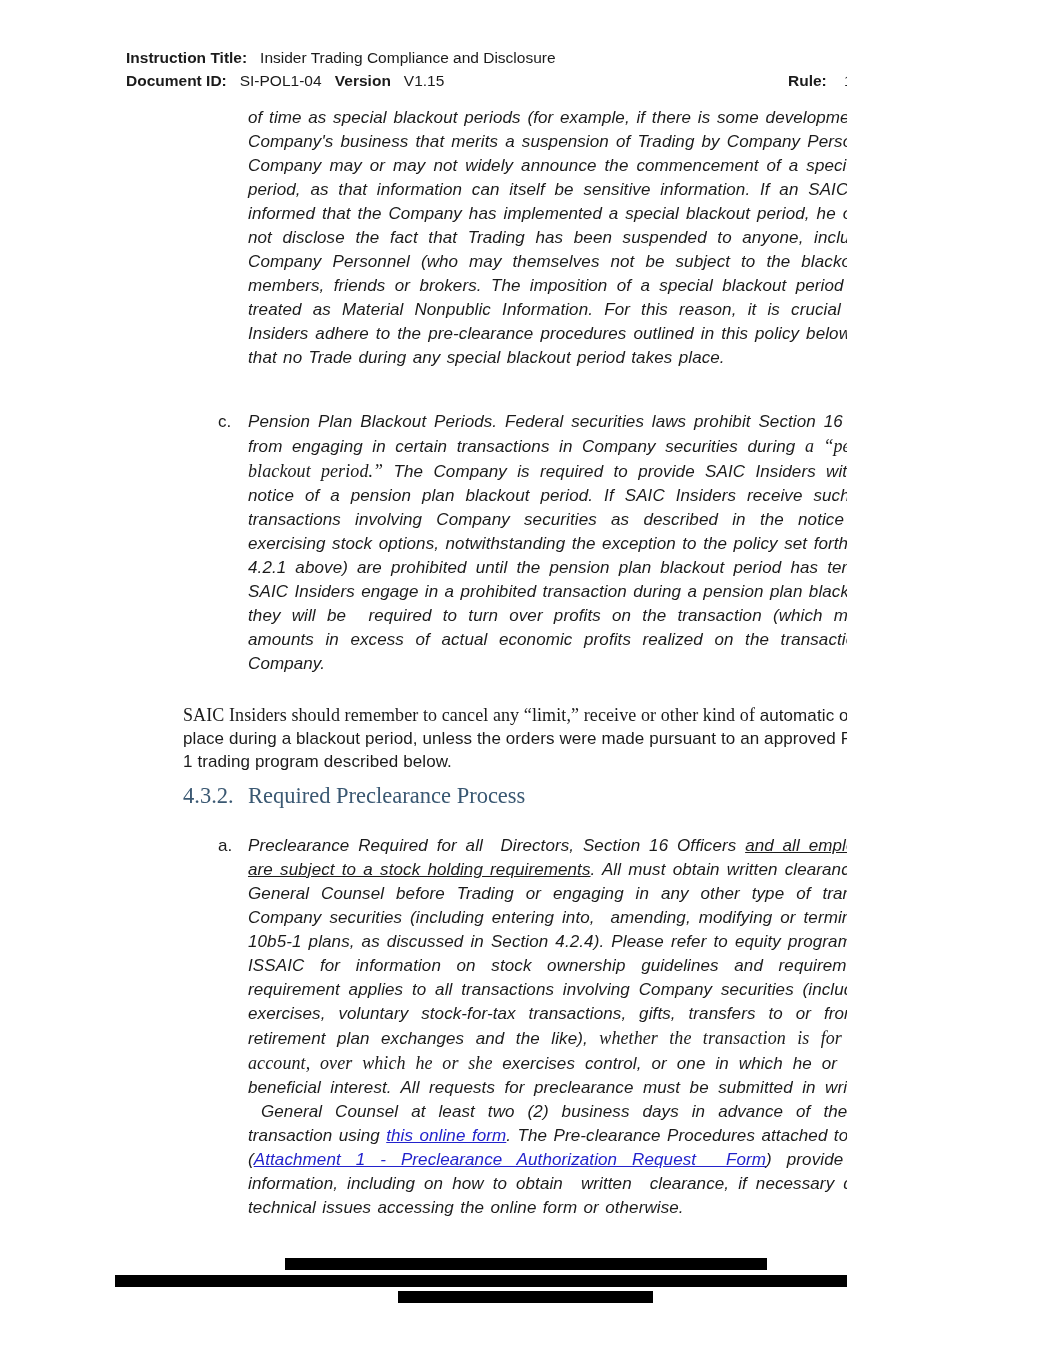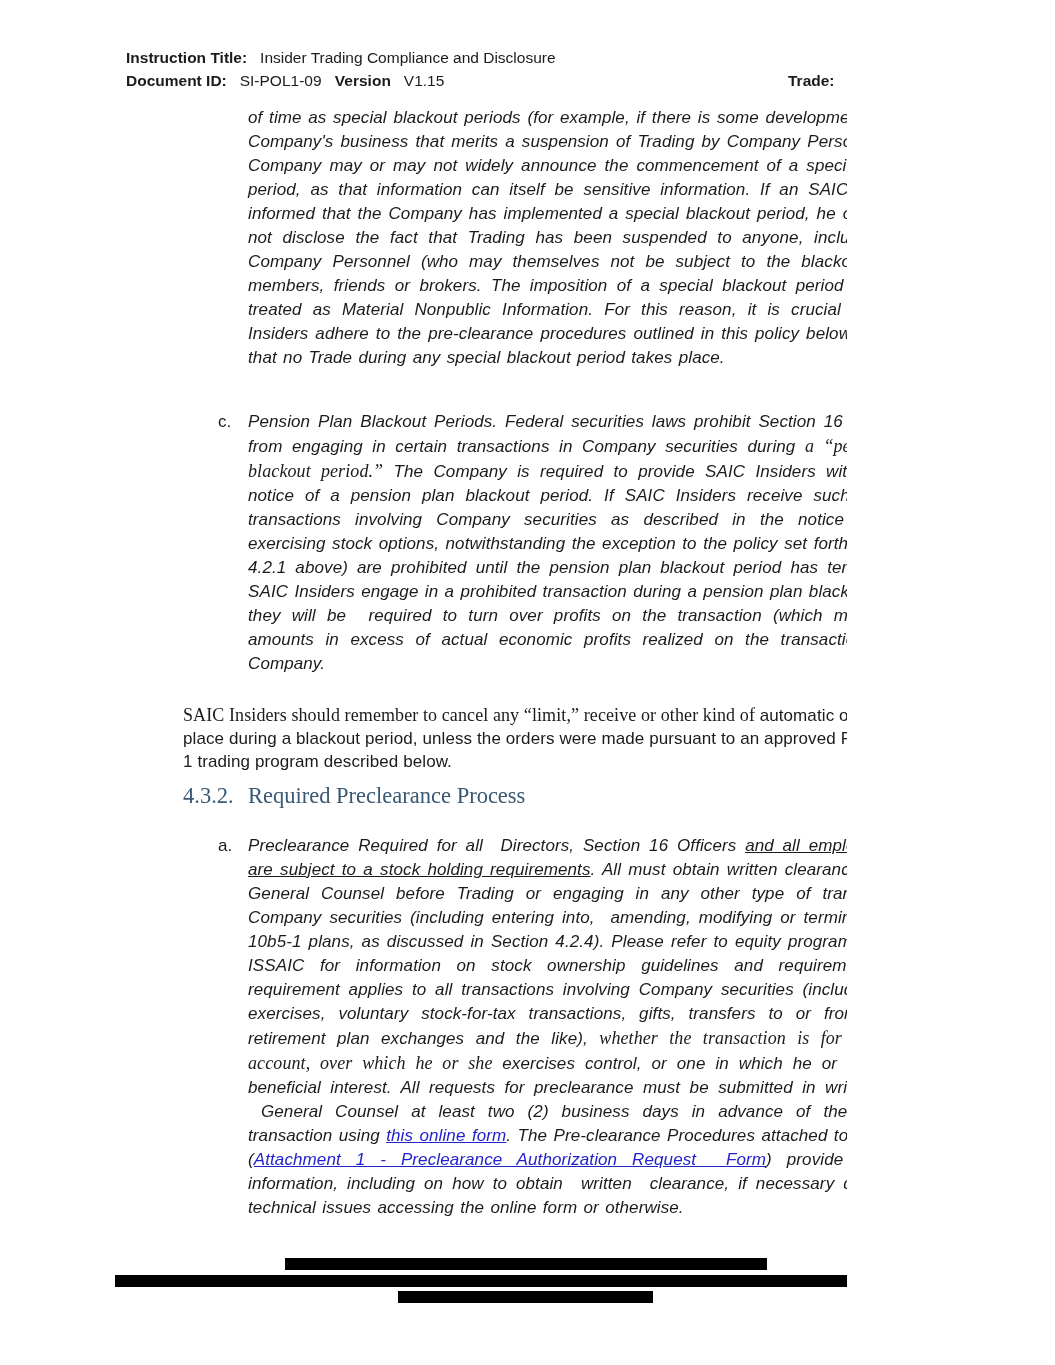--- a/index.html
+++ b/index.html
@@ -59,28 +59,28 @@
 
   <div class="abs hdr" style="left:126px;top:47px;">
     <span class="hdr-label">Instruction Title:</span>
     <span>&nbsp;</span>
     <span>Insider Trading Compliance and Disclosure</span>
   </div>
 
   <div class="abs hdr" style="left:126px;top:70px;">
     <span class="hdr-label">Document ID:</span>
     <span>&nbsp;</span>
-    <span>SI-POL1-09</span>
+    <span>SI-POL1-04</span>
     <span class="hdr-label hdr-gap">Version</span>
     <span>&nbsp;</span>
     <span>V1.15</span>
   </div>
 
   <div class="abs hdr" style="left:788px;top:70px;">
-    <span class="hdr-label">Trade:</span>
+    <span class="hdr-label">Rule:</span>
     <span>&nbsp;&nbsp;</span>
     <span>10 of 12</span>
   </div>
 
   <div class="abs para" style="left:248px;top:106px;width:684px;"><span class="seg">of time as special blackout periods (for example, if there is some development with the Company's business that merits a suspension of Trading by Company Personnel).  The Company may or may not widely announce the commencement of a special blackout period, as that information can itself be sensitive information. If an SAIC Insider is informed that the Company has implemented a special blackout period, he or she may not disclose the fact that Trading has been suspended to anyone, including other Company Personnel (who may themselves not be subject to the blackout), family members, friends or brokers.  The imposition of a special blackout period should be treated as Material Nonpublic Information.  For this reason, it is crucial that SAIC Insiders adhere to the pre-clearance procedures outlined in this policy below to ensure that no Trade during any special blackout period takes place.</span></div>
 
   <div class="abs marker" style="left:218px;top:410px;">c.</div>
   <div class="abs para" style="left:248px;top:410px;width:684px;"><span class="seg">Pension Plan Blackout Periods.  Federal securities laws prohibit Section 16 Individuals from engaging in certain transactions in Company securities during </span><span class="seg seg-serif">a “pension plan blackout period.”</span><span class="seg">  The Company is required to provide SAIC Insiders with advance notice of a pension plan blackout period.  If SAIC Insiders receive such a notice, transactions involving Company securities as described in the notice (including exercising stock options, notwithstanding the exception to the policy set forth in Section 4.2.1 above) are prohibited until the pension plan blackout period has terminated.  If SAIC Insiders engage in a prohibited transaction during a pension plan blackout period, they will be &nbsp;required to turn over profits on the transaction (which may include amounts in excess of actual economic profits realized on the transaction) to the Company.</span></div>
 
   <div class="abs para-ragged" style="left:183px;top:704px;width:745px;"><span class="seg seg-serif">SAIC Insiders should remember to cancel any “limit,” receive or other kind of </span><span class="seg">automatic orders in place during a blackout period, unless the orders were made pursuant to an approved Rule 10b5-1 trading program described below.</span></div>

